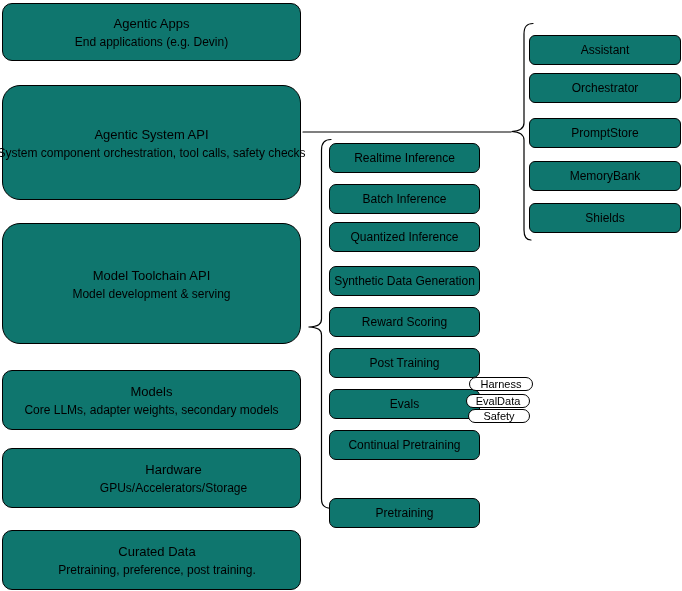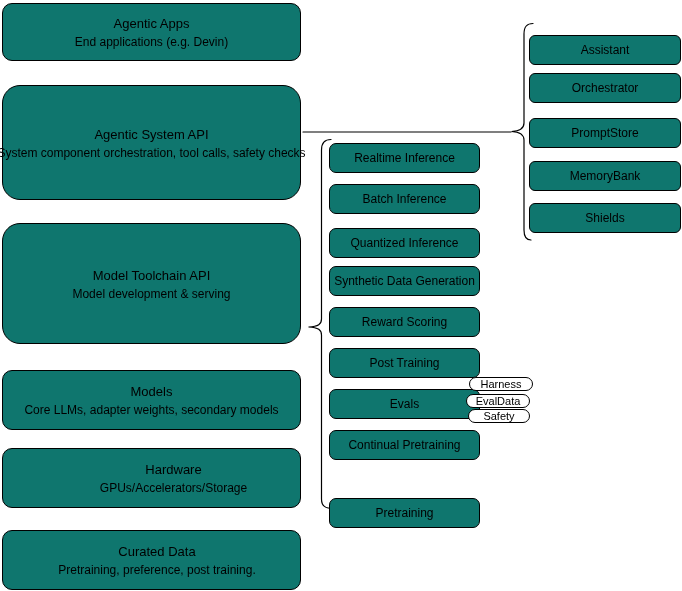--- a/index.html
+++ b/index.html
@@ -42,21 +42,21 @@
   .ln1 { top: 85px;  height: 115px; border-radius: 18px; }
   .ln2 { top: 223px; height: 121px; border-radius: 18px; }
   .ln3 { top: 370px; height: 60px;  border-radius: 10px; }
   .ln4 { top: 448px; height: 60px;  border-radius: 10px; padding-left: 44px; }
   .ln5 { top: 530px; height: 60px;  border-radius: 10px; padding-left: 11px; }
 
   .mid-node {
     left: 329px; width: 151px; height: 30px;
     border-radius: 7px; font-size: 12px; white-space: nowrap;
   }
-  .mt0 { top: 143px; } .mt1 { top: 184px; } .mt2 { top: 228px; text-align: right; }
+  .mt0 { top: 143px; } .mt1 { top: 184px; } .mt2 { top: 222px; text-align: right; }
   .mt3 { top: 266px; } .mt4 { top: 307px; } .mt5 { top: 348px; }
   .mt6 { top: 389px; } .mt7 { top: 430px; } .mt8 { top: 470px; margin-top: 28px; }
 
   .right-node {
     left: 529px; width: 152px; height: 30px;
     border-radius: 6px; font-size: 12px; white-space: nowrap;
   }
   .rt0 { top: 35px; } .rt1 { top: 73px; } .rt2 { top: 118px; }
   .rt3 { top: 161px; } .rt4 { top: 203px; }
 

